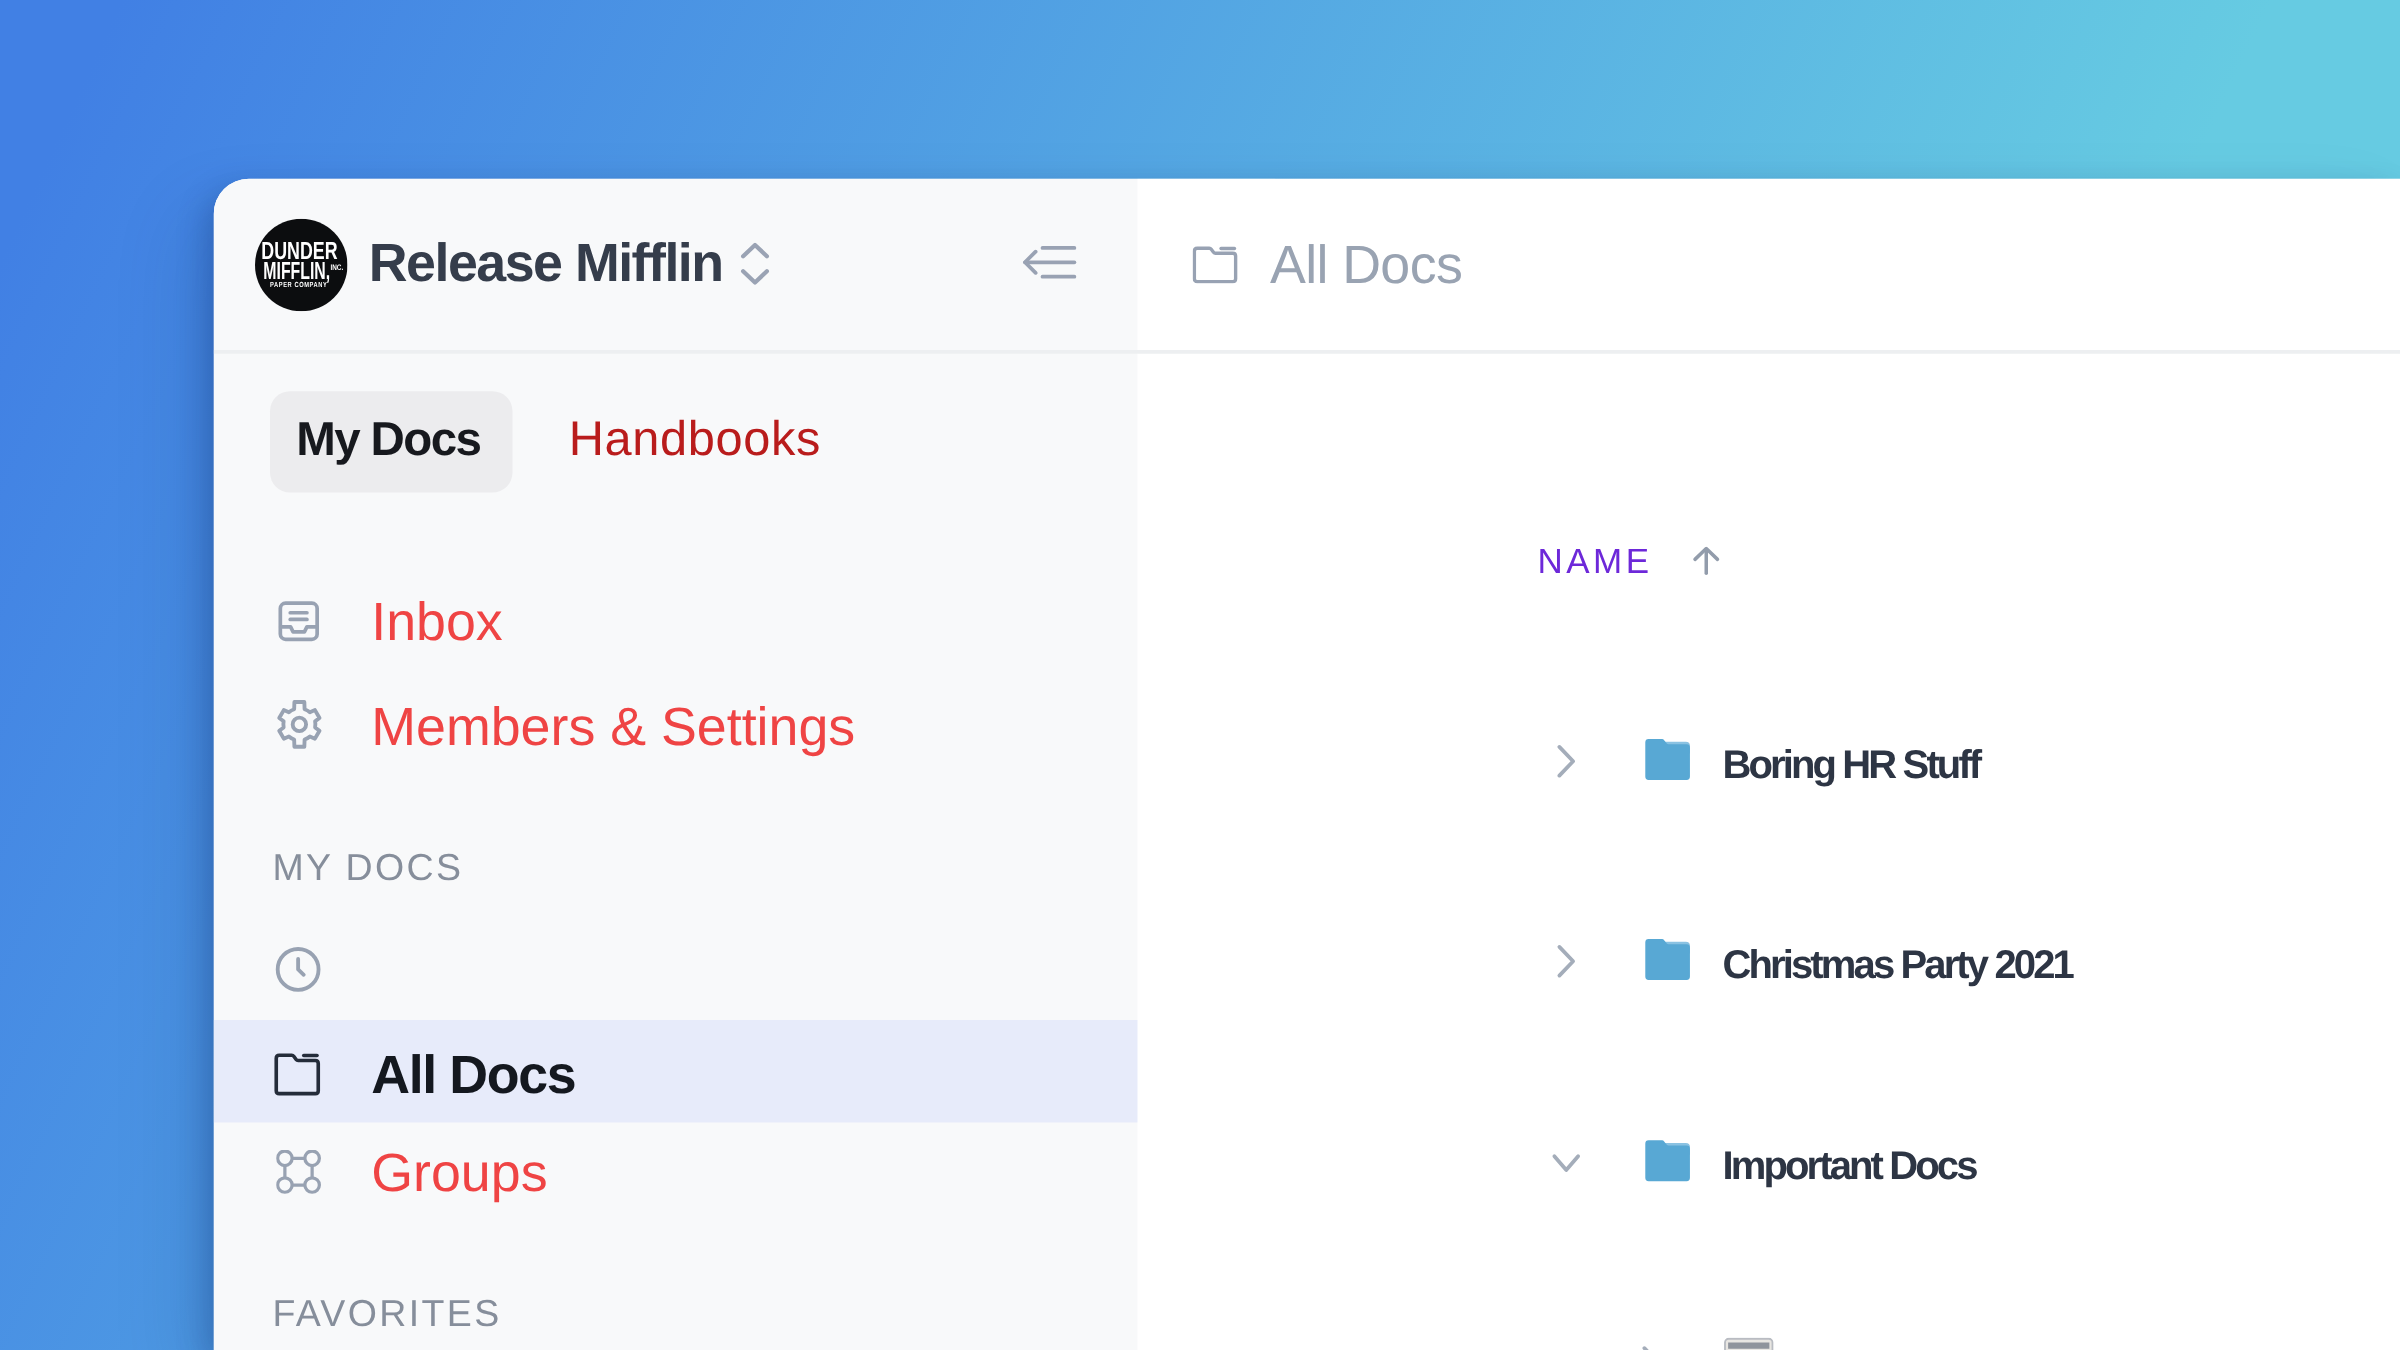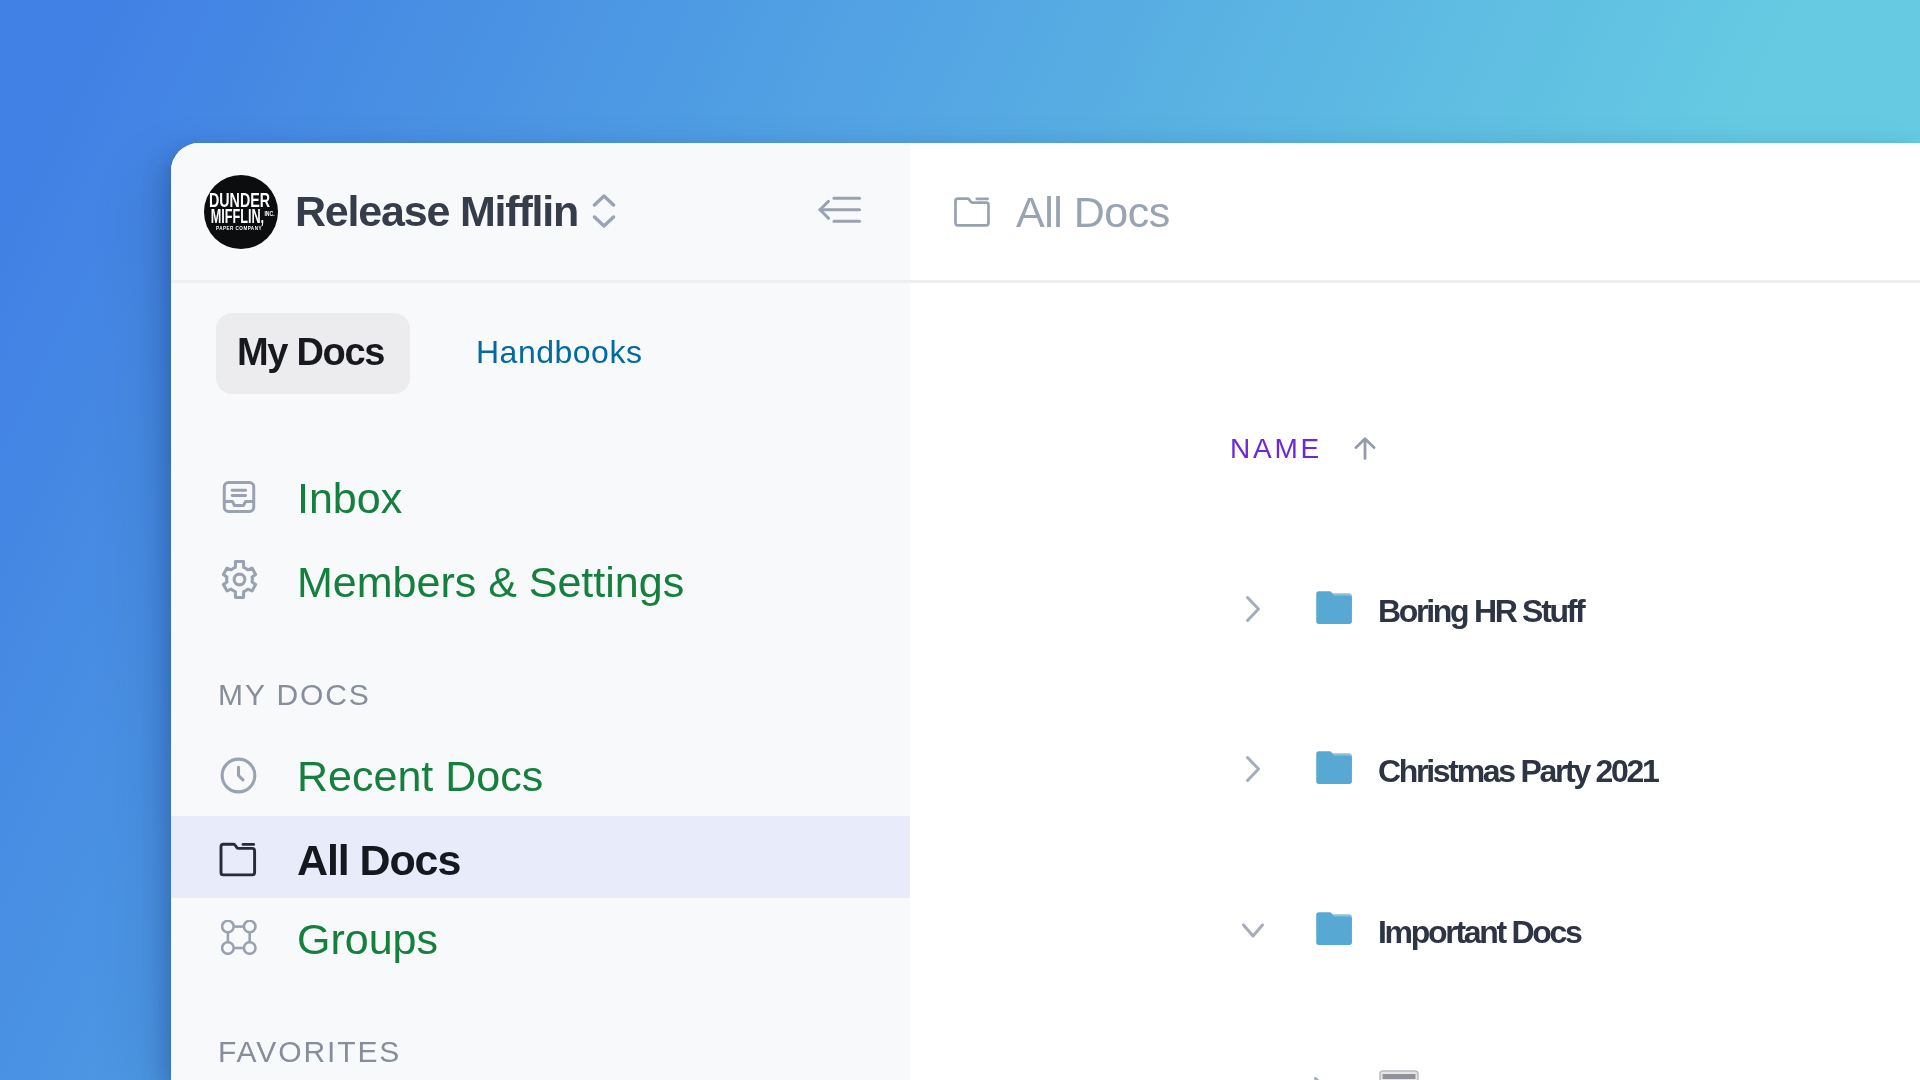--- a/index.html
+++ b/index.html
@@ -40,25 +40,25 @@
   .pill{
     position:absolute;left:45px;top:170px;width:194px;height:81px;border-radius:16px;
     background:#ececee;
   }
   .tabtx1{
     position:absolute;left:66px;top:190px;line-height:38px;
     font-size:38px;font-weight:700;color:#17191e;letter-spacing:-1.3px;
   }
   .handbooks{
     position:absolute;left:284px;top:191px;line-height:36px;
-    font-size:32px;color:#0369a1;letter-spacing:.5px;margin-left:21px;
+    font-size:39px;color:#b91c1c;letter-spacing:.5px;
   }
   
   .nav-ic{position:absolute;}
-  .nav-tx{position:absolute;left:126px;font-size:43px;line-height:43px;color:#15803d;white-space:nowrap;}
+  .nav-tx{position:absolute;left:126px;font-size:43px;line-height:43px;color:#ef4444;white-space:nowrap;}
   .seclabel{position:absolute;left:47px;font-size:30px;line-height:30px;letter-spacing:1.9px;color:#868e9b;}
   .seldoc{position:absolute;left:0;right:0;top:673px;height:82px;background:#e7ebfa;}
   .navbold{font-weight:700;color:#14181f;letter-spacing:-1.1px;}
   
   .mhead-ic{position:absolute;left:44px;top:53px;}
   .mhead-tx{position:absolute;left:106px;top:48px;line-height:43px;white-space:nowrap;font-size:43px;color:#99a3b2;letter-spacing:-.5px;}
   .colname{position:absolute;left:320px;top:292px;font-size:28px;line-height:28px;letter-spacing:2.8px;color:#6d28d9;}
   .sortarrow{position:absolute;left:444px;top:294px;}
   .row{position:absolute;left:0;width:1181px;height:0;}
   .row .chev{position:absolute;left:334px;top:-14px;}
@@ -120,21 +120,20 @@
     <div class="nav-tx" style="top:418px">Members &amp; Settings</div>
 
     <div class="seclabel" style="top:537px">MY DOCS</div>
 
     <div class="nav-ic" style="left:49px;top:614px">
       <svg width="37" height="37" viewBox="0 0 24 24" fill="none" stroke="#98a2b2" stroke-width="2" stroke-linecap="round" stroke-linejoin="round">
         <circle cx="12" cy="12" r="10.6"></circle>
         <path d="M12 6.6 V12 L14.9 14.8"></path>
       </svg>
     </div>
-    <div class="nav-tx" style="top:612px">Recent Docs</div>
 
     <div class="seldoc"></div>
     <div class="nav-ic" style="left:48px;top:698px">
       <svg width="38" height="36" viewBox="0 0 38 36" fill="none" stroke="#242c3a" stroke-width="2.9" stroke-linejoin="round">
         <path d="M2 31.5 V5.6 Q2 3.2 4.4 3.2 L14.4 3.2 Q15.4 3.2 16 4 L17.9 6.6 Q18.5 7.4 19.5 7.4 L33.2 7.4 Q35.6 7.4 35.6 9.8 V31.5 Q35.6 33.9 33.2 33.9 H4.4 Q2 33.9 2 31.5 Z"></path>
         <path d="M24 3.4 L34.6 3.4" stroke-linecap="round"></path>
       </svg>
     </div>
     <div class="nav-tx navbold" style="top:696px">All Docs</div>
 

